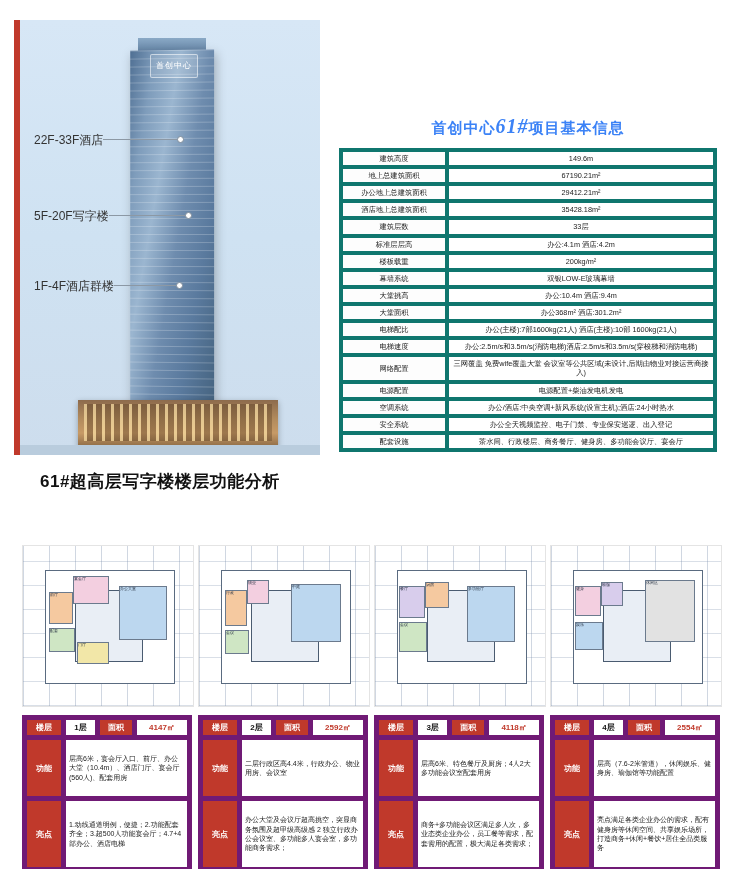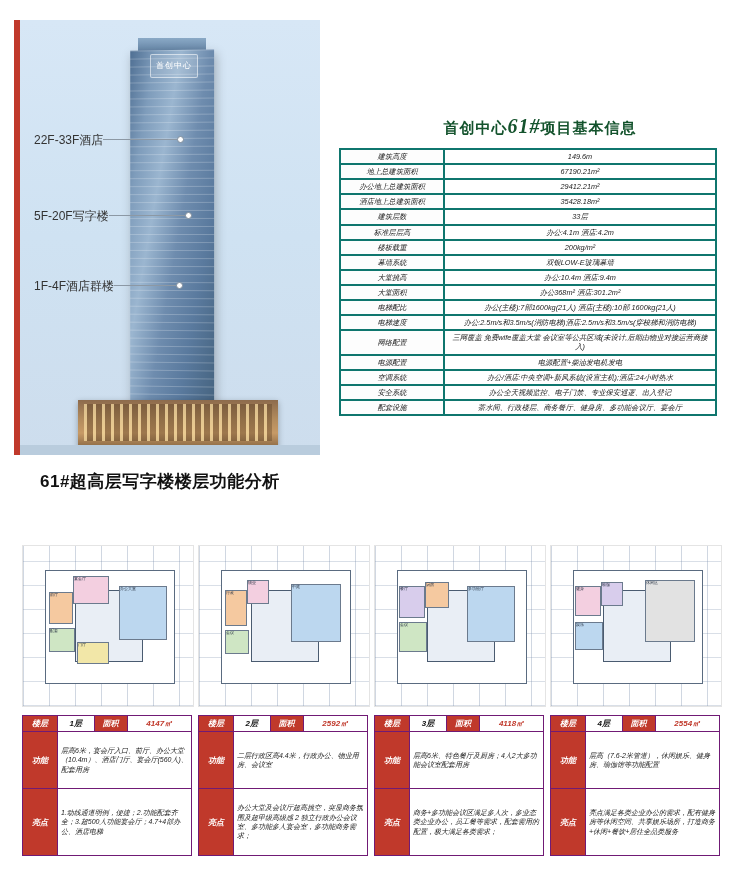--- a/index.html
+++ b/index.html
@@ -58,30 +58,30 @@
     position:absolute;top:7px;left:100%;height:1px;background:#8c98a4;
   }
   .callout .dot{
     position:absolute;top:4px;left:100%;width:5px;height:5px;border-radius:50%;
     background:#ffffff;border:1px solid #7d8b99;
   }
 
   
   .info-panel{position:absolute;left:330px;top:0;width:396px;height:435px;}
   .info-title{
-    position:absolute;left:12px;top:95px;width:396px;text-align:center;
-    font-size:15px;color:#14532d;font-weight:bold;letter-spacing:1px;
+    position:absolute;left:0;top:95px;width:396px;text-align:center;
+    font-size:15px;color:#3b82f6;font-weight:bold;letter-spacing:1px;
   }
   .info-title .big{font-size:20px;font-style:italic;font-family:"Liberation Serif",serif;}
   table.info{
     position:absolute;left:9px;top:128px;width:378px;border-collapse:collapse;
     font-size:7.3px;color:#222;background:#fff;
   }
   table.info td{
-    border:2px solid #0f766e;padding:2px 3px;line-height:1.25;font-style:italic;
+    border:4px solid #0f766e;padding:2px 3px;line-height:1.25;
   }
   table.info td.k{width:96px;text-align:center;background:#fdfdfd;white-space:nowrap;}
   table.info td.v{text-align:center;}
 
   
   .sec-title{
     position:absolute;left:40px;top:470px;font-size:17px;font-weight:bold;color:#111;
     letter-spacing:.5px;
   }
 
@@ -110,21 +110,21 @@
   .rm.pink{background:#f3cfe0;}
   .rm.orange{background:#f5c9a0;}
   .rm.blue{background:#bcd7ef;}
   .rm.green{background:#cfe6c4;}
   .rm.yellow{background:#f2e7a8;}
   .rm.purple{background:#d8cdec;}
   .rm.gray{background:#e2e2e2;}
 
   
   .plan-table{width:170px;margin-top:8px;border-collapse:collapse;font-size:8px;}
-  .plan-table td{border:1px solid #701a75;padding:2px 3px;vertical-align:middle;font-style:italic;}
+  .plan-table td{border:5px solid #701a75;padding:2px 3px;vertical-align:middle;}
   .plan-table td.hdr{
     background:#c0392b;color:#fff;text-align:center;font-weight:bold;width:28px;white-space:nowrap;
   }
   .plan-table td.hval{text-align:center;font-weight:bold;color:#111;white-space:nowrap;}
   .plan-table td.hval2{text-align:center;font-weight:bold;color:#c0392b;white-space:nowrap;}
   .plan-table td.body{font-size:7px;line-height:1.35;color:#222;height:52px;}
   .plan-table td.body2{font-size:7px;line-height:1.35;color:#222;height:62px;}
   .hrow td{padding:2px 2px;}
 </style>
 </head>

